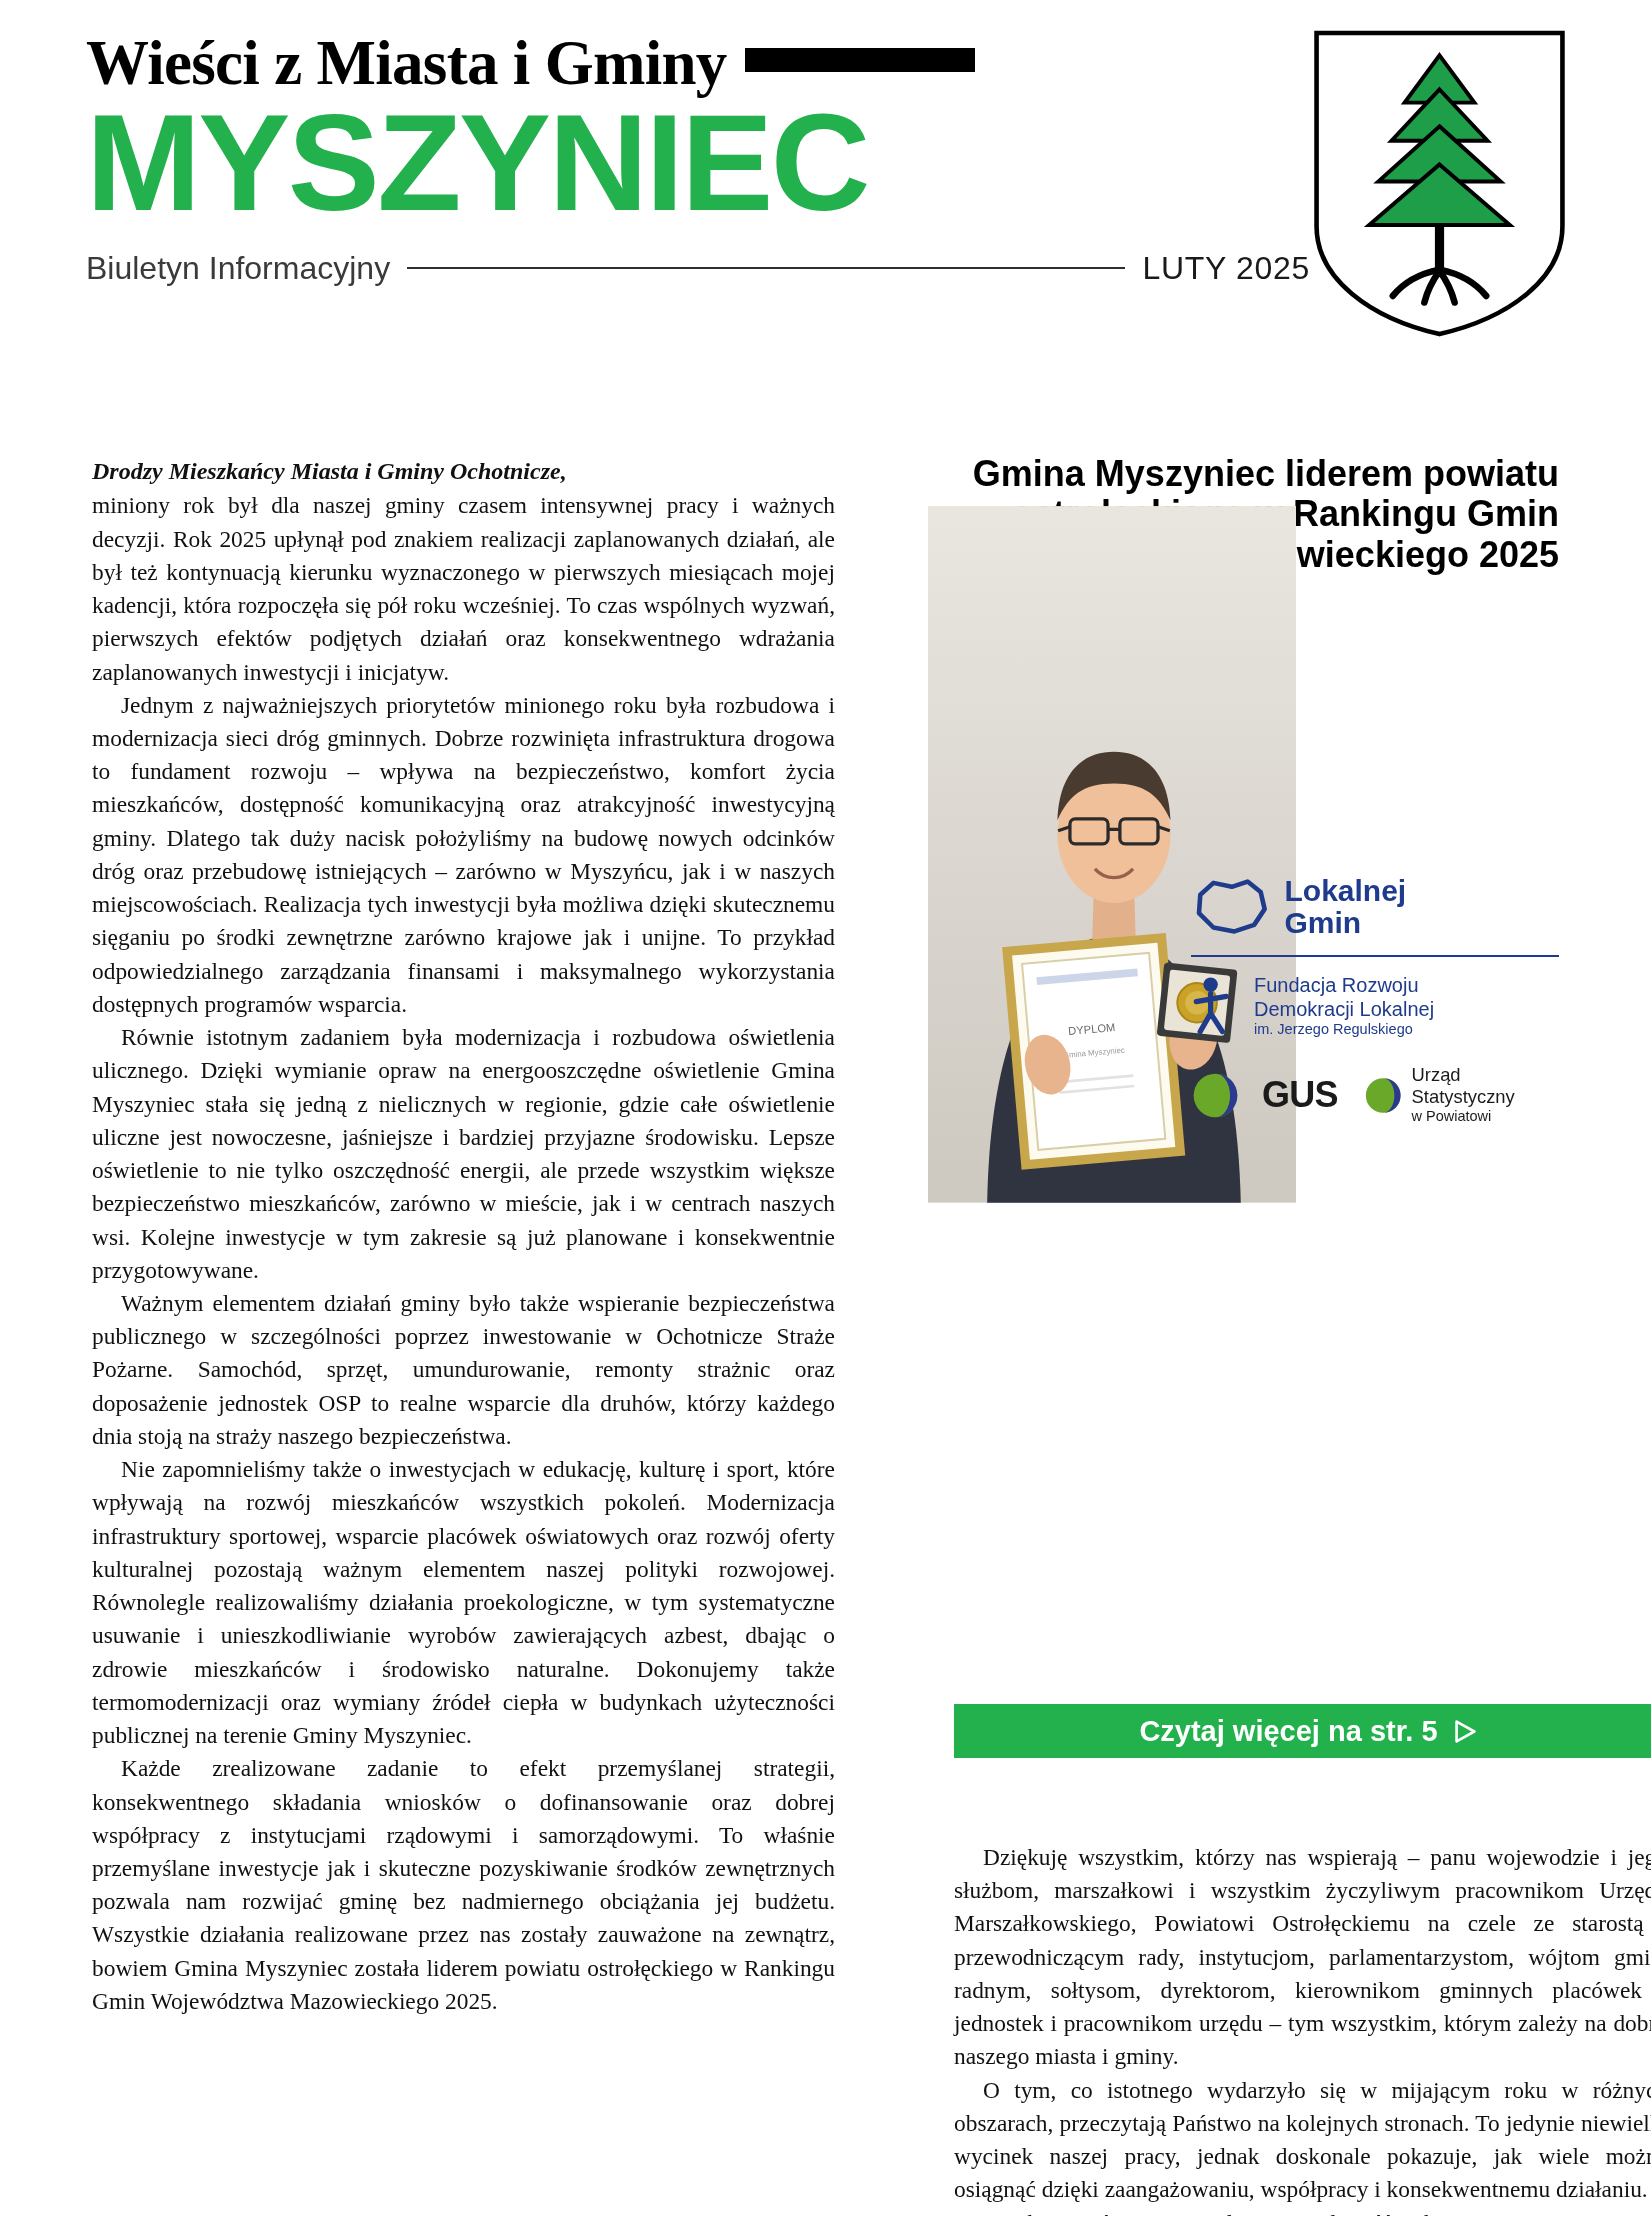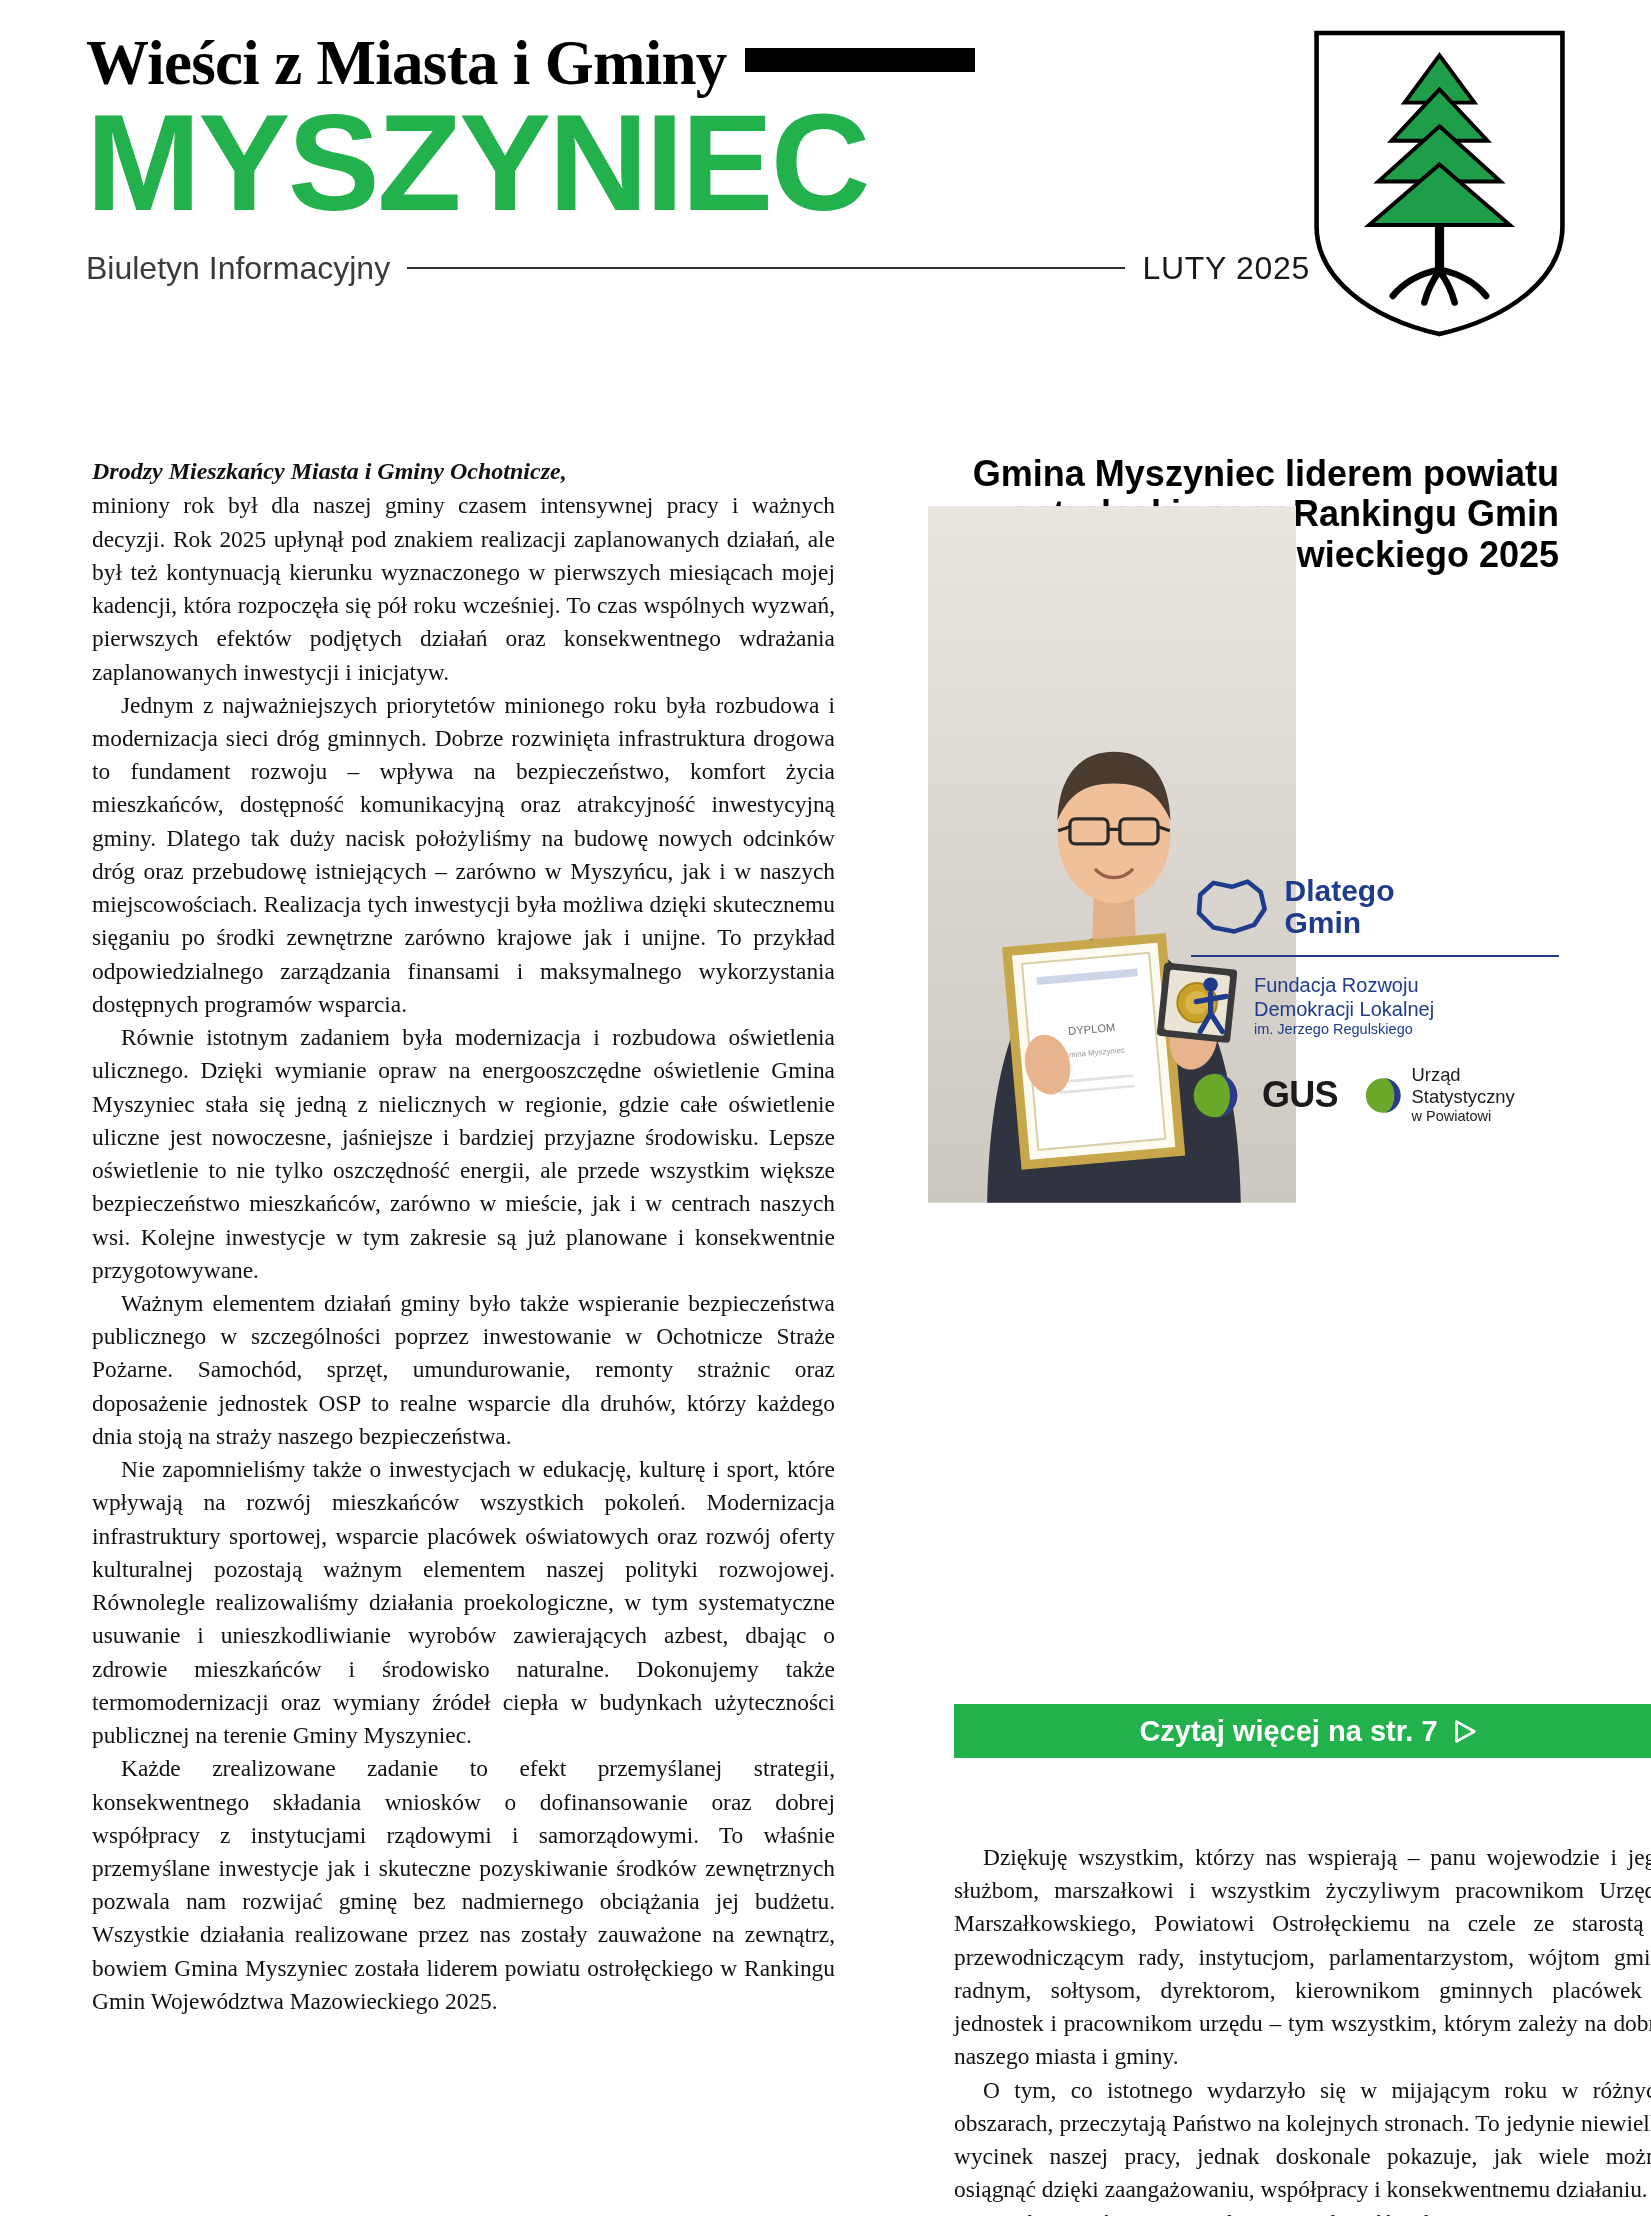--- a/index.html
+++ b/index.html
@@ -348,21 +348,21 @@
         </g>
       </svg>
     </div>
 
     <div class="logos">
       <div class="logo-ranking">
         <svg width="79" height="63" viewBox="0 0 120 96">
           <path d="M14 30 L34 12 L62 18 L86 10 L106 26 L112 52 L96 76 L66 86 L34 80 L12 58 Z" fill="none" stroke="#1f3b8c" stroke-width="7" stroke-linejoin="round"></path>
         </svg>
         <div class="logo-ranking-text">
-          <div>Dlatego</div>
+          <div>Lokalnej</div>
           <div>Gmin</div>
         </div>
       </div>
 
       <div class="logo-frdl">
         <svg width="51" height="63" viewBox="0 0 78 96">
           <circle cx="30" cy="16" r="11" fill="#1f3b8c"></circle>
           <path d="M30 30 L30 60 M30 60 L14 88 M30 60 L48 88 M8 42 L54 34" stroke="#1f3b8c" stroke-width="8" fill="none" stroke-linecap="round"></path>
         </svg>
         <div class="logo-frdl-text">
@@ -388,21 +388,21 @@
           <div class="logo-stat-text">
             <div>Urząd Statystyczny</div>
             <div class="small">w Powiatowi</div>
           </div>
         </div>
       </div>
     </div>
   </div>
 
   <div class="cta">
-    <span class="cta-label">Czytaj więcej na str. 7</span>
+    <span class="cta-label">Czytaj więcej na str. 5</span>
     <svg width="29" height="29" viewBox="0 0 44 44">
       <path d="M10 7 L37 22 L10 37 Z" fill="none" stroke="#ffffff" stroke-width="4" stroke-linejoin="round"></path>
     </svg>
   </div>
 
   <div class="col-right">
     <p>Dziękuję wszystkim, którzy nas wspierają – panu wojewodzie i jego służbom, marszałkowi i wszystkim życzyliwym pracownikom Urzędu Marszałkowskiego, Powiatowi Ostrołęckiemu na czele ze starostą i przewodniczącym rady, instytucjom, parlamentarzystom, wójtom gmin, radnym, sołtysom, dyrektorom, kierownikom gminnych placówek i jednostek  i pracownikom urzędu – tym wszystkim, którym zależy na dobru naszego miasta i gminy.</p>
     <p>O tym, co istotnego wydarzyło się w mijającym roku w różnych obszarach, przeczytają Państwo na kolejnych stronach. To jedynie niewielki wycinek naszej pracy, jednak doskonale pokazuje, jak wiele  można osiągnąć dzięki zaangażowaniu, współpracy i konsekwentnemu działaniu.</p>
     <p>Dziękuję Państwu za zaufanie, cierpliwość i aktywne zaangażowanie w sprawy lokalne. Za każdy gest życzliwości i wsparcia. Zapewniam, że staramy się, aby nasza Gmina Myszyniec była miejscem bezpiecznym, nowoczesnym i przyjaznym do życia dla wszystkich mieszkańców, dziś i w przyszłości.</p>
 

